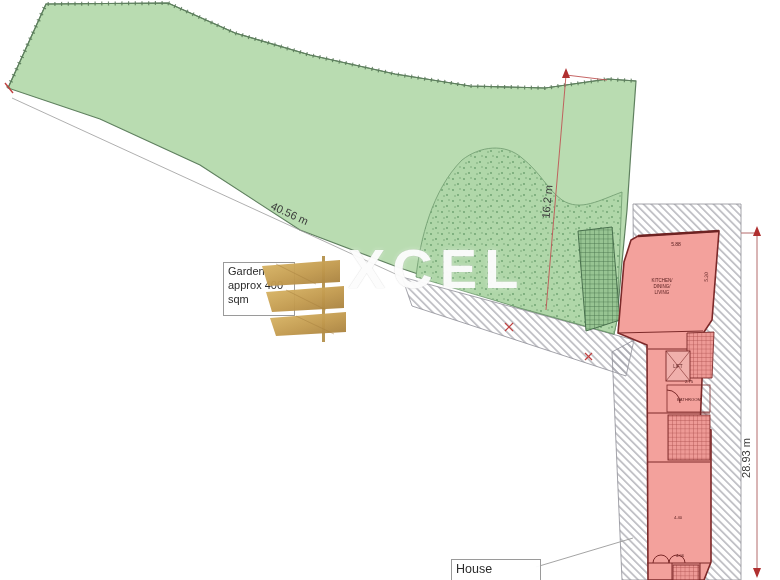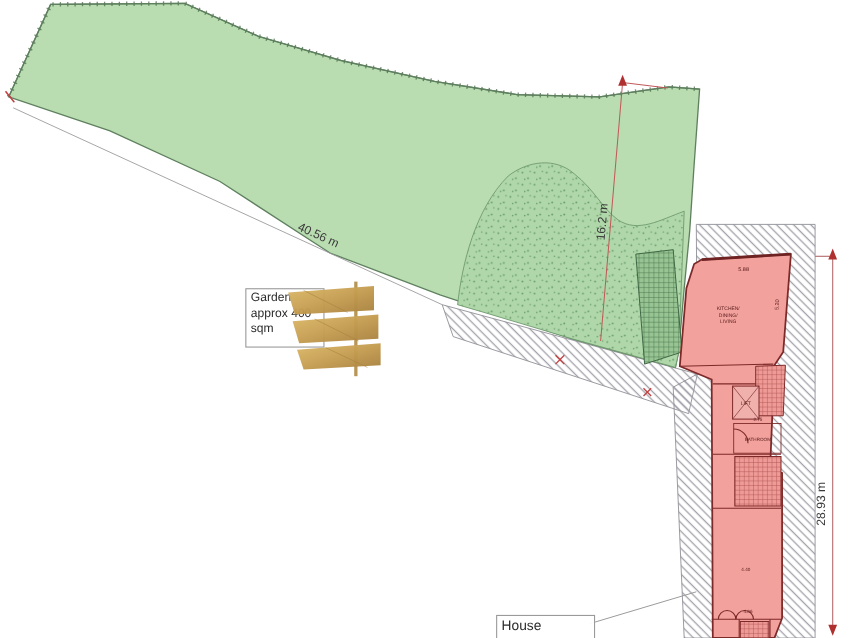--- a/index.html
+++ b/index.html
@@ -117,20 +117,21 @@
 
     <line x1="757" y1="233" x2="757" y2="576" stroke="#b36b6b" stroke-width="1"></line>
     <line x1="741" y1="233" x2="757" y2="233" stroke="#b36b6b" stroke-width="1"></line>
     <polygon points="757,226 753,236 761,236" fill="#b03030"></polygon>
     <polygon points="757,578 753,568 761,568" fill="#b03030"></polygon>
     <text class="dimtext" transform="translate(750,458) rotate(-90)" text-anchor="middle">28.93 m</text>
 
     <line x1="536" y1="567" x2="633" y2="538" stroke="#9a9a9a" stroke-width="0.9"></line>
   </svg>
 
+  <div class="watermark wm1">XCEL</div>
 
   <div class="note-box garden-box">
     <div>Garden</div>
     <div>approx 400</div>
     <div>sqm</div>
   </div>
 
   <div class="logo">
     <svg width="100" height="90" viewBox="0 0 100 90">
       <defs>

